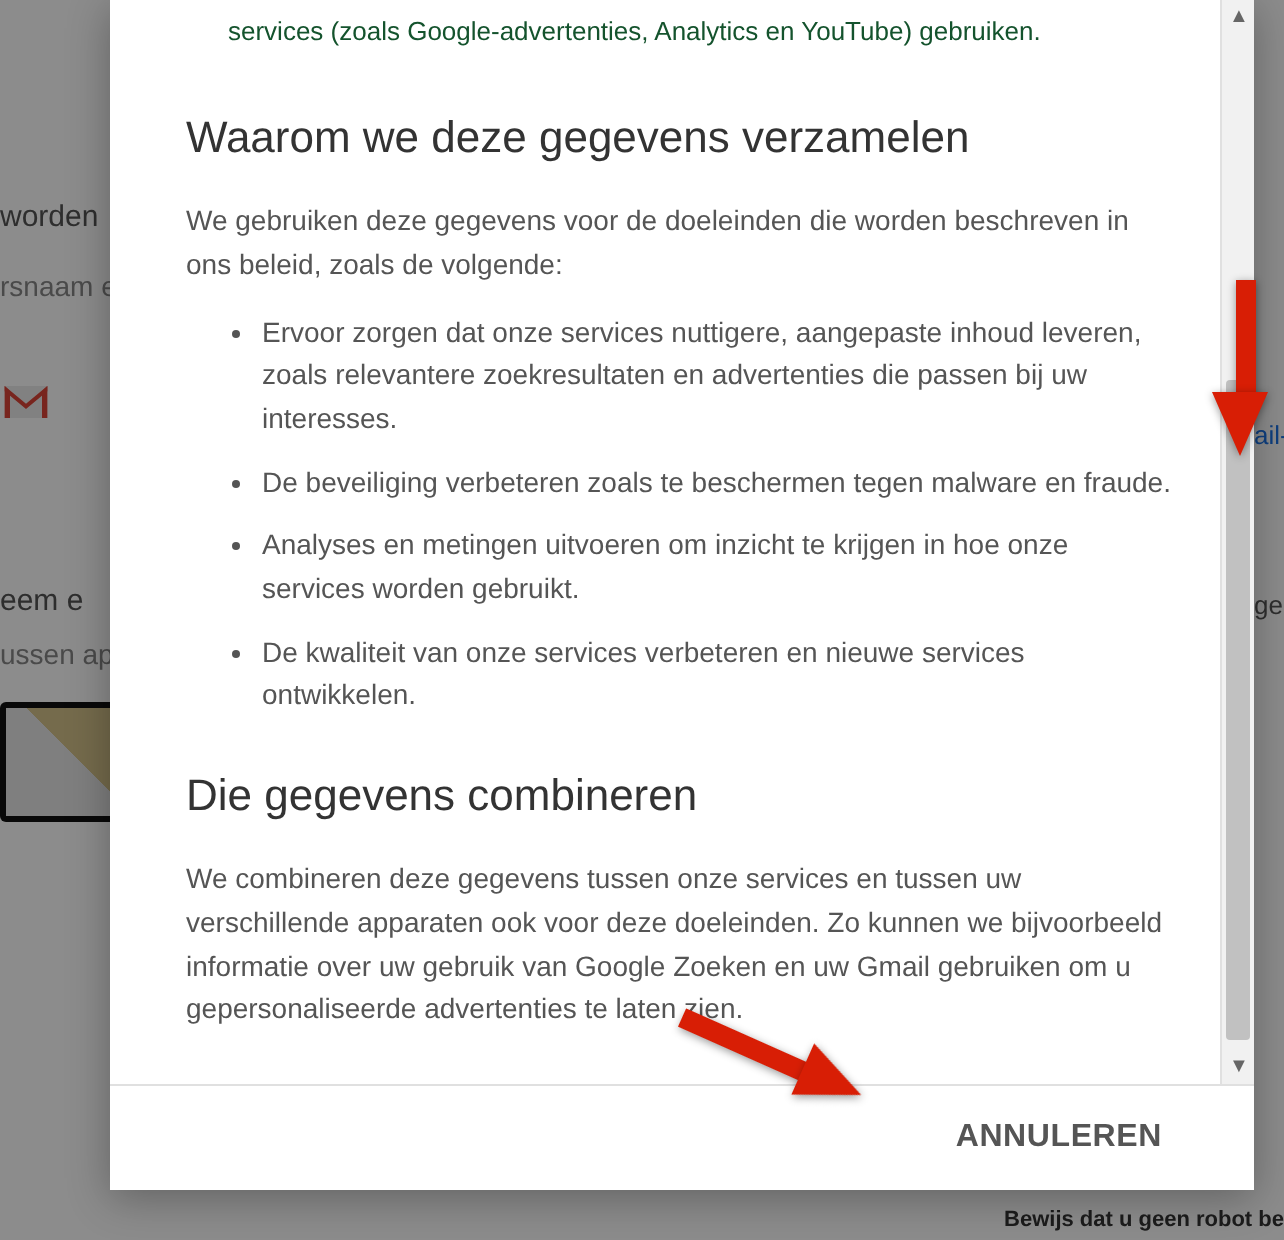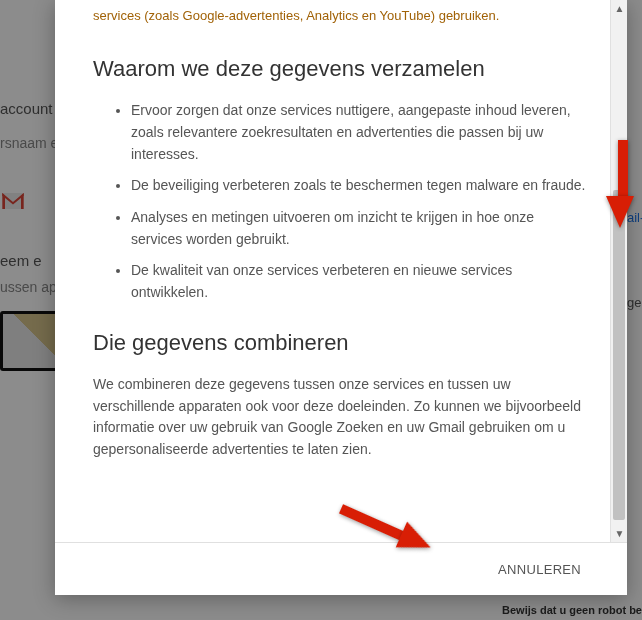--- a/index.html
+++ b/index.html
@@ -33,21 +33,21 @@
       top: 100px;
       width: 85px;
       color: #666;
       font-size: 14px;
     }
     .bg-side .lab1 { margin-bottom: 18px; font-size: 15px; color: #555; }
     .bg-side .lab2 { margin-bottom: 30px; color: #888; }
     .gmail-icon {
       width: 22px; height: 16px; margin: 12px 2px;
     }
-    .bg-side .lab3 { margin-top: 28px; margin-bottom: 10px; font-size: 15px; color: #555; white-space: nowrap; }
+    .bg-side .lab3 { margin-top: 68px; margin-bottom: 10px; font-size: 15px; color: #555; white-space: nowrap; }
     .bg-side .lab4 { margin-bottom: 16px; color: #888; white-space: nowrap; }
     .bg-laptop {
       width: 80px; height: 60px;
       background: #111;
       border-radius: 3px;
       position: relative;
       margin-top: 10px;
     }
     .bg-laptop::after {
       content: '';
@@ -98,22 +98,23 @@
       position: relative;
     }
     .modal-content {
       padding: 6px 38px 10px 38px;
       color: #555;
       font-size: 14px;
       line-height: 1.55;
     }
     .modal-content .frag {
       font-size: 13px;
-      color: #a16207;
+      color: #14532d;
       margin-bottom: 26px;
+      margin-left: 21px;
     }
     .modal-content h2 {
       font-size: 22px;
       font-weight: 400;
       color: #333;
       margin-bottom: 14px;
     }
     .modal-content p { margin-bottom: 12px; }
     .modal-content ul {
       padding-left: 38px;
@@ -146,22 +147,22 @@
       padding: 8px 24px 8px 8px;
       display: flex;
       justify-content: flex-end;
       gap: 24px;
       align-items: center;
     }
     .btn {
       border: none;
       height: 36px;
       padding: 0 22px;
-      font-size: 13px;
-      font-weight: 400;
+      font-size: 16px;
+      font-weight: 700;
       cursor: pointer;
       font-family: inherit;
       letter-spacing: 0.3px;
     }
     .btn-flat { background: transparent; color: #555; }
     .btn-primary { background: #4285f4; color: #fff; }
     .arrow {
       position: absolute;
       width: 0; height: 0;
       z-index: 20;
@@ -198,21 +199,21 @@
       transform: rotate(24deg);
       filter: drop-shadow(1px 1px 2px rgba(0,0,0,0.4));
     }
   </style>
 </head>
 <body>
 
 <div class="backdrop">
   <div class="bg-title">Maak uw Google-account</div>
   <div class="bg-side">
-    <div class="lab1">account</div>
+    <div class="lab1">worden</div>
     <div class="lab2">rsnaam e</div>
     <svg class="gmail-icon" viewBox="0 0 24 18">
       <rect x="0" y="0" width="24" height="18" fill="#ececec"></rect>
       <path d="M0 0 L12 10 L24 0 L24 3 L12 13 L0 3 Z" fill="#db4437"></path>
       <path d="M0 0 L0 18 L3 18 L3 3 Z" fill="#db4437"></path>
       <path d="M24 0 L24 18 L21 18 L21 3 Z" fill="#db4437"></path>
     </svg>
     <div class="lab3">eem e</div>
     <div class="lab4">ussen ap</div>
     <div class="bg-laptop"></div>
@@ -225,20 +226,21 @@
 </div>
 
 <div class="overlay"></div>
 
 <div class="modal">
   <div class="modal-scroll">
     <div class="modal-content">
       <div class="frag">services (zoals Google-advertenties, Analytics en YouTube) gebruiken.</div>
 
       <h2>Waarom we deze gegevens verzamelen</h2>
+      <p>We gebruiken deze gegevens voor de doeleinden die worden beschreven in ons beleid, zoals de volgende:</p>
       <ul>
         <li>Ervoor zorgen dat onze services nuttigere, aangepaste inhoud leveren, zoals relevantere zoekresultaten en advertenties die passen bij uw interesses.</li>
         <li>De beveiliging verbeteren zoals te beschermen tegen malware en fraude.</li>
         <li>Analyses en metingen uitvoeren om inzicht te krijgen in hoe onze services worden gebruikt.</li>
         <li>De kwaliteit van onze services verbeteren en nieuwe services ontwikkelen.</li>
       </ul>
 
       <h2>Die gegevens combineren</h2>
       <p>We combineren deze gegevens tussen onze services en tussen uw verschillende apparaten ook voor deze doeleinden. Zo kunnen we bijvoorbeeld informatie over uw gebruik van Google Zoeken en uw Gmail gebruiken om u gepersonaliseerde advertenties te laten zien.</p>
     </div>

